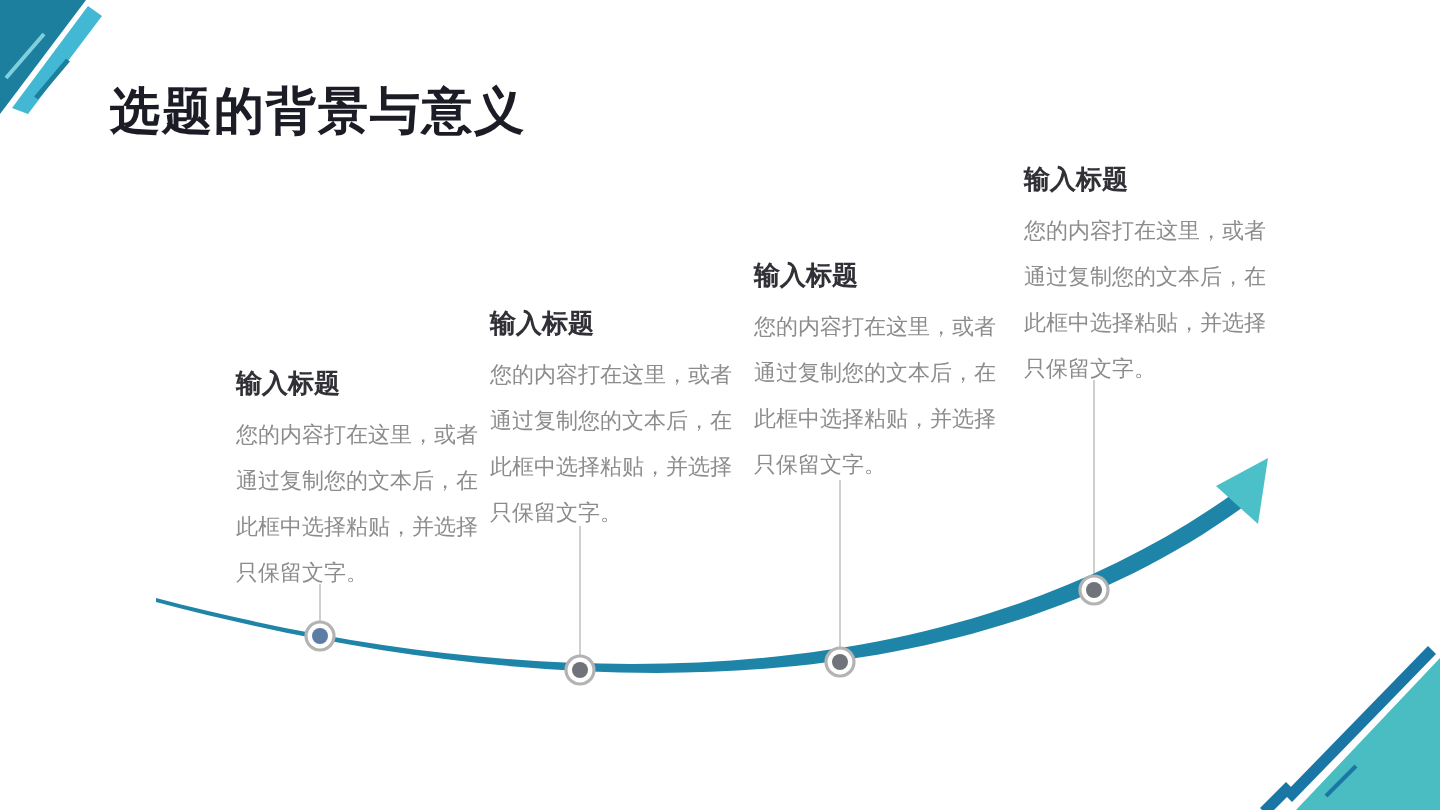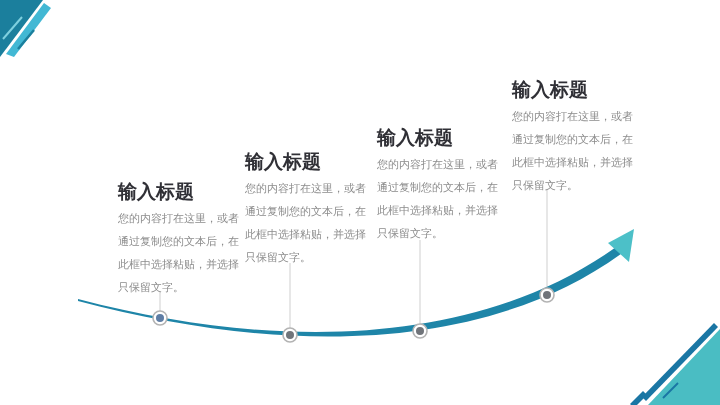--- a/index.html
+++ b/index.html
@@ -13,21 +13,21 @@
     position:absolute; left:55px; top:26px;
     font-size:25px; line-height:26px; font-weight:bold; letter-spacing:1px;
     color:var(--slide-title-text,#1c1c26); white-space:nowrap;
   }
   .milestone { position:absolute; width:122px; }
   .m1 { left:118px; top:184px; }
   .m2 { left:245px; top:154px; }
   .m3 { left:377px; top:130px; }
   .m4 { left:512px; top:82px; }
   .m-title {
-    font-size:19px; line-height:16px; font-weight:bold;
+    font-size:13px; line-height:16px; font-weight:bold;
     color:var(--item-title-text,#303036); margin:0 0 7px 0;
   }
   .m-line {
     font-size:11px; line-height:23px;
     color:var(--body-text,#8c8c8c); white-space:nowrap;
   }
 </style>
 </head>
 <body>
 
@@ -65,20 +65,21 @@
       <circle cx="160" cy="318" r="4" style="fill:var(--dot-fill-first)"></circle>
       <circle cx="290" cy="335" r="7" fill="#ffffff" style="stroke:var(--dot-ring)" stroke-width="1.6"></circle>
       <circle cx="290" cy="335" r="4" style="fill:var(--dot-fill-rest)"></circle>
       <circle cx="420" cy="331" r="7" fill="#ffffff" style="stroke:var(--dot-ring)" stroke-width="1.6"></circle>
       <circle cx="420" cy="331" r="4" style="fill:var(--dot-fill-rest)"></circle>
       <circle cx="547" cy="295" r="7" fill="#ffffff" style="stroke:var(--dot-ring)" stroke-width="1.6"></circle>
       <circle cx="547" cy="295" r="4" style="fill:var(--dot-fill-rest)"></circle>
     </g>
   </svg>
 
+  <h1 class="slide-title">选题的背景与意义</h1>
 
   <div class="milestone m1">
     <div class="m-title">输入标题</div>
     <div class="m-body">
       <div class="m-line">您的内容打在这里，或者</div>
       <div class="m-line">通过复制您的文本后，在</div>
       <div class="m-line">此框中选择粘贴，并选择</div>
       <div class="m-line">只保留文字。</div>
     </div>
   </div>

